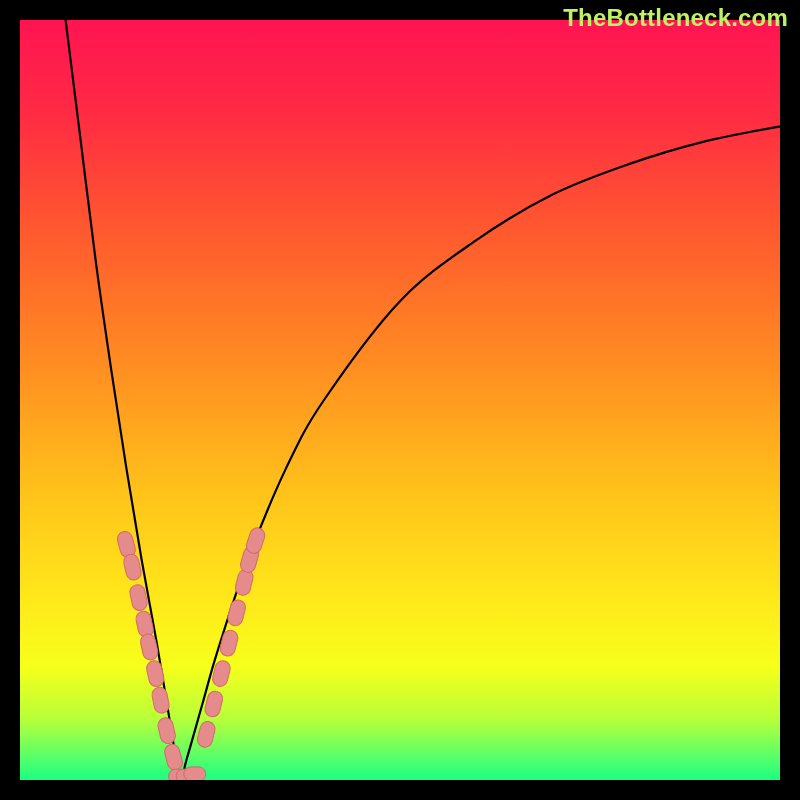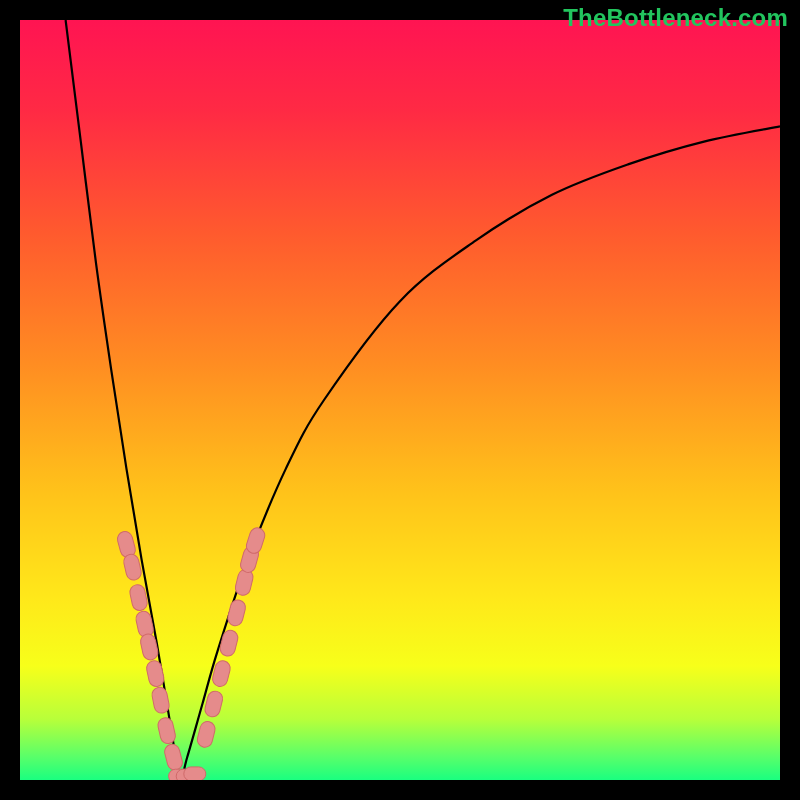--- a/index.html
+++ b/index.html
@@ -21,21 +21,21 @@
   svg {
     display: block;
   }
   .watermark {
     position: absolute;
     top: 4px;
     right: 12px;
     font-family: Arial, Helvetica, sans-serif;
     font-size: 24px;
     font-weight: 600;
-    color: #22c55e;
+    color: #bef264;
     letter-spacing: 0.2px;
     user-select: none;
   }
 </style>
 </head>
 <body>
 
 <div class="frame">
   <svg id="chart-svg" width="760" height="760" viewBox="0 0 760 760">
     <defs>

